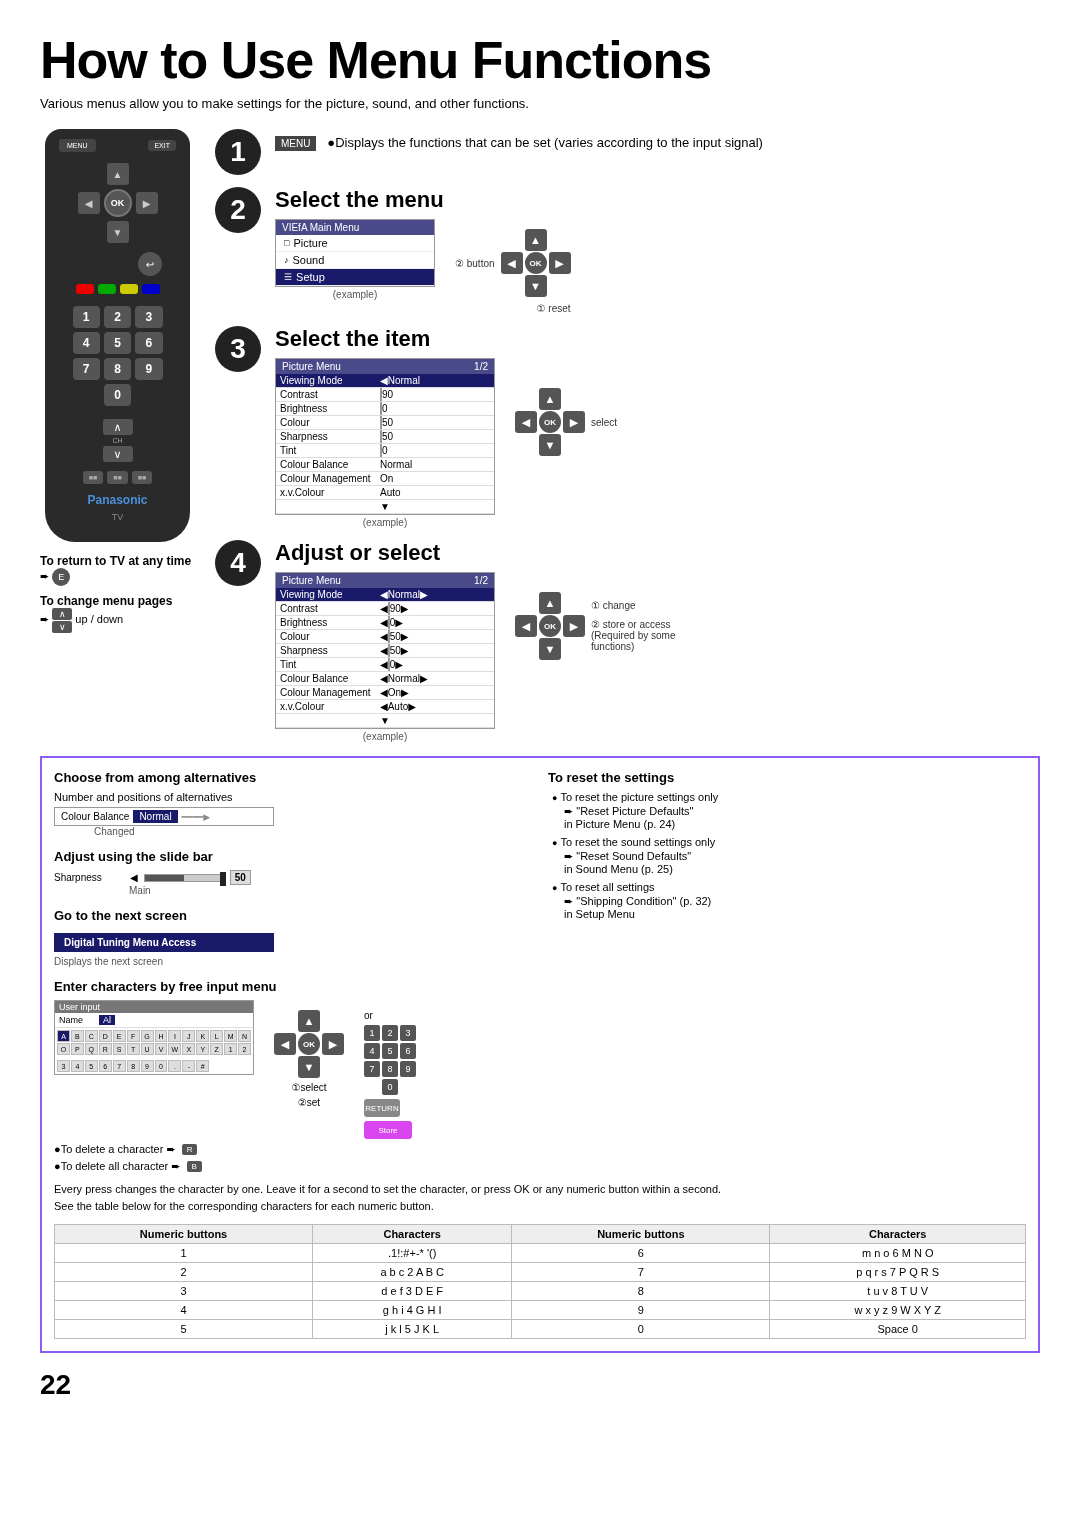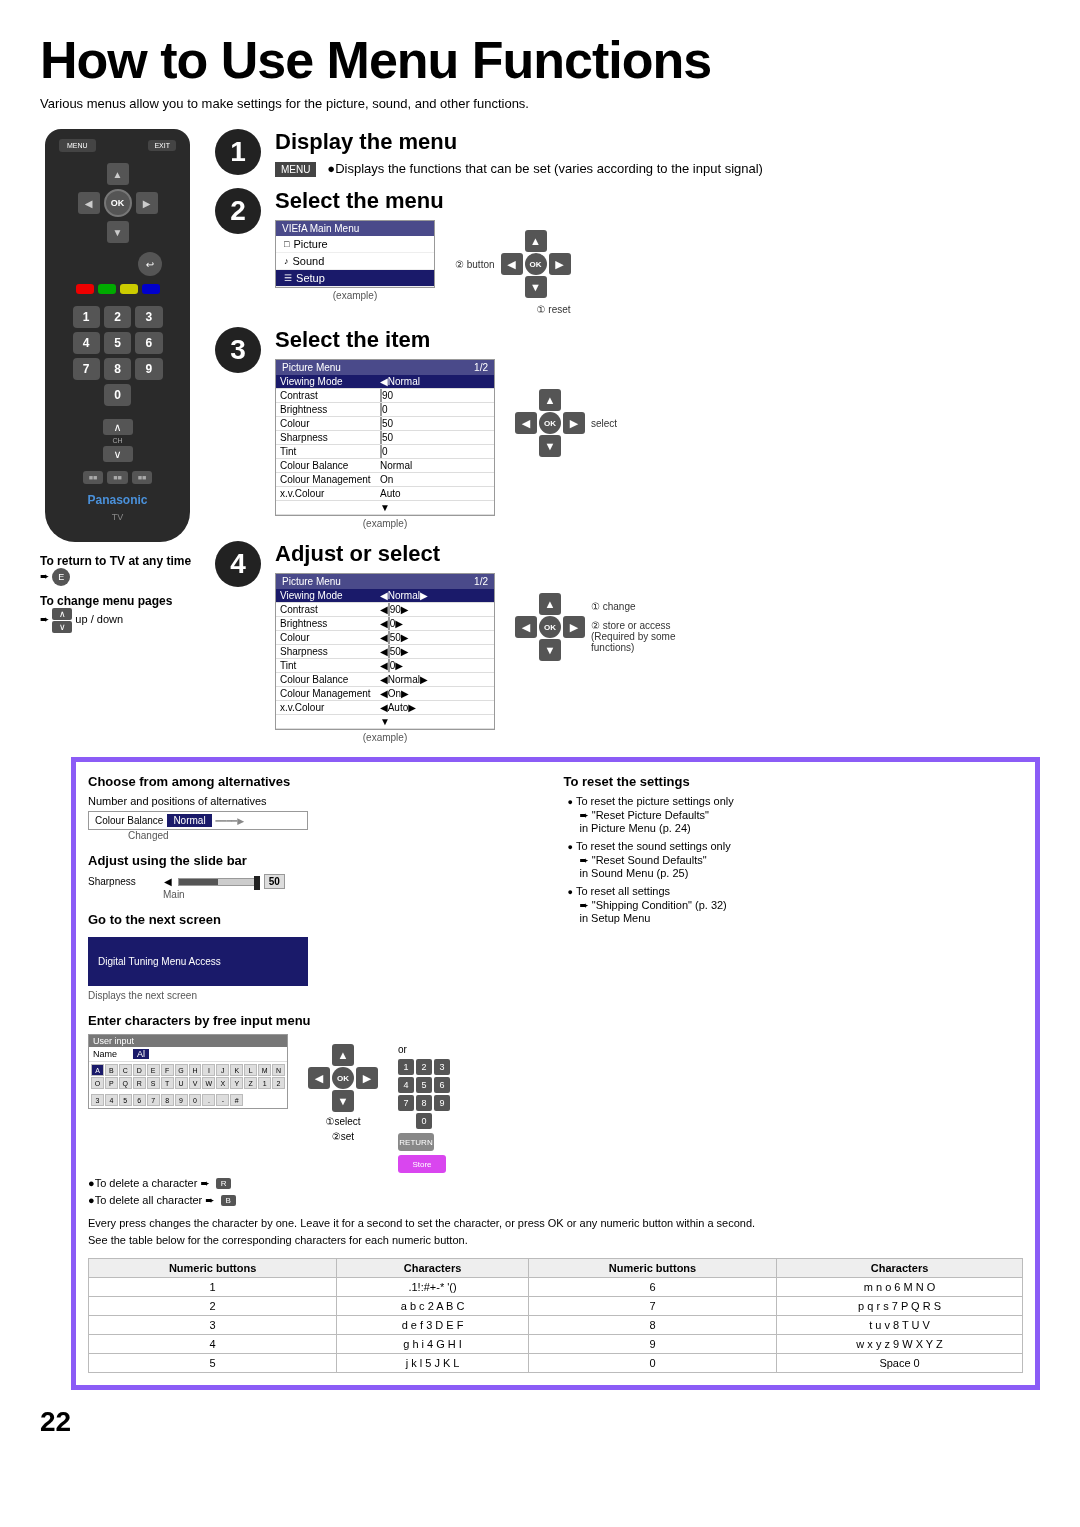--- a/index.html
+++ b/index.html
@@ -281,23 +281,22 @@
       position: relative;
     }
     .bar-fill {
       height: 100%;
       background: #666;
     }
 
     
     .bottom-section {
       margin-top: 14px;
-      border: 5px solid #8b5cf6;
+      border: 2px solid #8b5cf6;
       padding: 12px;
-      margin-left: 31px;
     }
     .bottom-grid {
       display: grid;
       grid-template-columns: 1fr 1fr;
       gap: 16px;
     }
     .section-title {
       font-size: 13px;
       font-weight: bold;
       margin-bottom: 6px;
@@ -369,25 +368,26 @@
       right: -3px; top: -3px;
       width: 6px; height: 14px;
       background: #222;
     }
     .moved-label { font-size: 10px; color: #555; margin-left: 75px; }
 
     
     .digital-box {
       background: #1a1a6a;
       color: #fff;
-      padding: 19px 10px;
+      padding: 4px 10px;
       font-size: 10px;
       display: inline-block;
       min-width: 220px;
       margin: 4px 0;
+      font-weight: bold;
     }
     .displays-label { font-size: 10px; color: #555; margin-left: 0; }
     .user-input-box {
       border: 1px solid #999;
       width: 200px;
       font-size: 9px;
     }
     .ui-header {
       background: #777;
       color: #fff;
@@ -585,21 +585,20 @@
         <span>down</span>
       </div>
     </div>
   </div>
 
   <div class="steps-area">
 
     <div class="step-row">
       <div class="step-number">1</div>
       <div class="step-content">
-        <div class="step-title">Display the menu</div>
         <div class="step-body">
           <span style="background:#444;color:#fff;font-size:10px;padding:2px 6px;">MENU</span>
           &nbsp;
           <span>●Displays the functions that can be set (varies according to the input signal)</span>
         </div>
       </div>
     </div>
 
     <div class="step-row">
       <div class="step-number">2</div>

